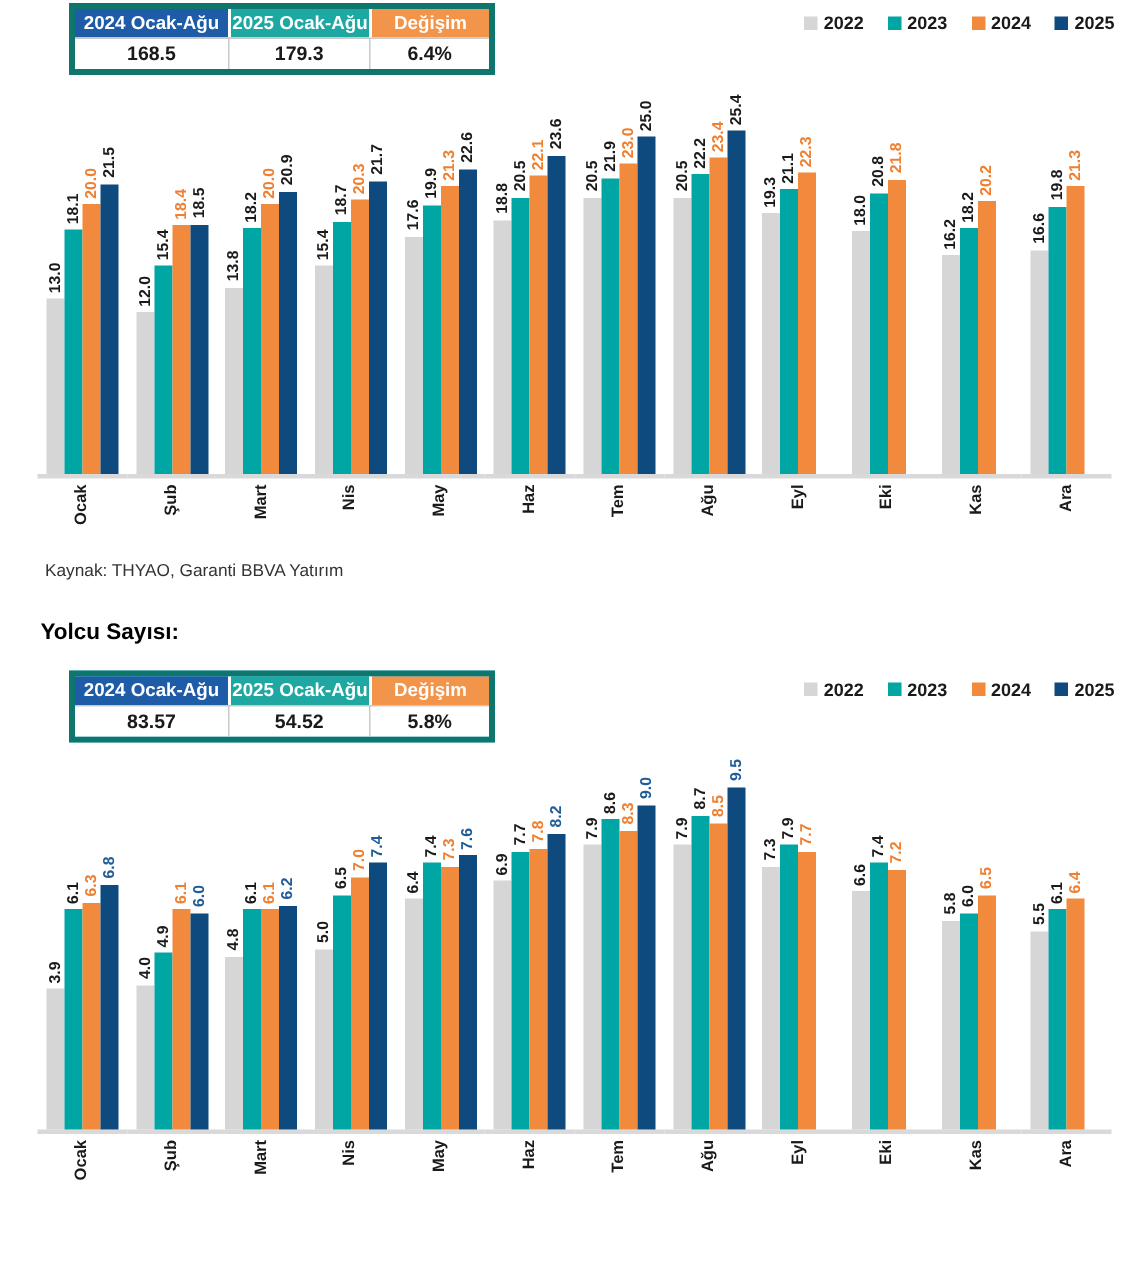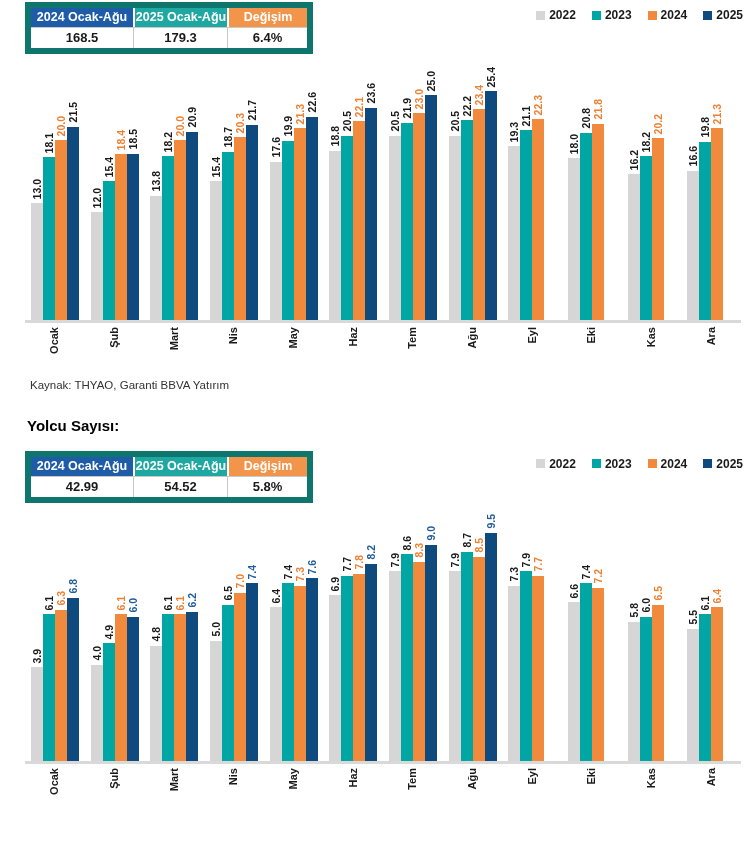--- a/index.html
+++ b/index.html
@@ -1,21 +1,21 @@
 <!DOCTYPE html>
 <html><head>
 <meta charset="utf-8">
 <style>
   html,body{margin:0;padding:0;background:#fff;}
   body{width:747px;height:846px;font-family:"Liberation Sans",sans-serif;color:#1a1a1a;overflow:hidden;}
 
   .header-row{display:flex;justify-content:space-between;align-items:flex-start;padding:2px 4px 0 25px;}
 
   
-  .summary-table{display:grid;grid-template-columns:102px 94px 80px;border:6px solid #0f766e;background:#7dd3fc;}
+  .summary-table{display:grid;grid-template-columns:102px 94px 80px;border:4px solid #0f766e;background:#7dd3fc;margin-left:21px;}
   .summary-table .th{color:#fff;font-weight:bold;font-size:12.5px;text-align:center;padding:2px 0 3px 0;white-space:nowrap;}
   .summary-table .th + .th{border-left:2px solid #fff;}
   .summary-table .td{font-weight:bold;font-size:13px;text-align:center;padding:2px 0 3px 0;background:#fff;border-top:1px solid #c9c9c9;}
   .summary-table .td + .td{border-left:1px solid #c9c9c9;}
 
   
   .legend{display:flex;gap:16px;align-items:center;margin-top:6px;font-weight:bold;font-size:12px;}
   .legend-item{display:flex;align-items:center;gap:4px;}
   .legend-item .sq{width:9px;height:9px;display:inline-block;}
 
@@ -348,21 +348,21 @@
 <div class="text-block">
   <h3>Yolcu Sayısı:</h3>
 </div>
 
 <div>
   <div class="header-row sec2-header">
     <div class="summary-table">
       <div class="th" style="background: rgb(30, 92, 168);">2024 Ocak-Ağu</div>
       <div class="th" style="background: rgb(31, 168, 162);">2025 Ocak-Ağu</div>
       <div class="th" style="background: rgb(242, 148, 74);">Değişim</div>
-      <div class="td">42.99</div>
+      <div class="td">83.57</div>
       <div class="td">54.52</div>
       <div class="td">5.8%</div>
     </div>
     <div class="legend">
         <span class="legend-item">
           <span class="sq" style="background: rgb(214, 214, 214);"></span>
           <span>2022</span>
         </span>
         <span class="legend-item">
           <span class="sq" style="background: rgb(0, 166, 164);"></span>

